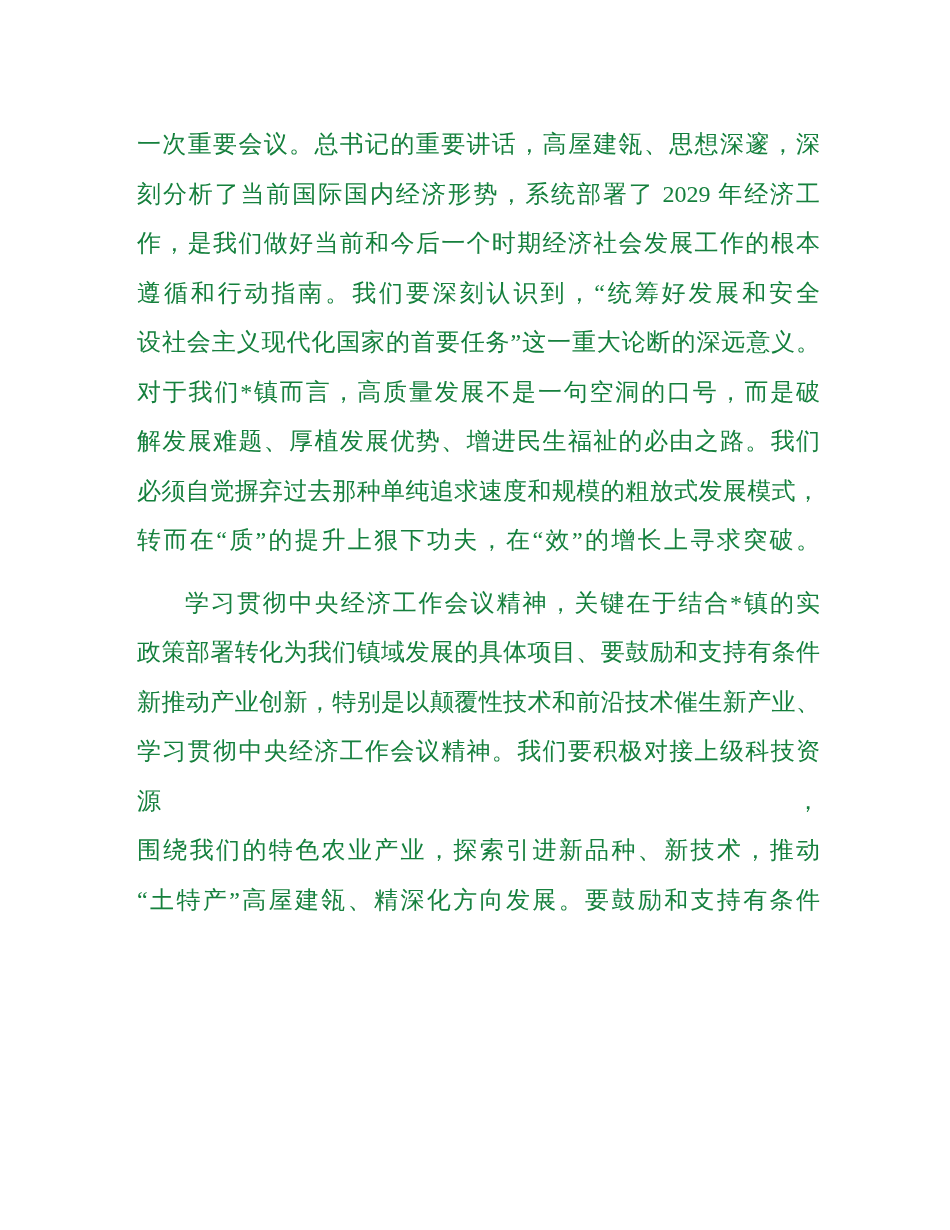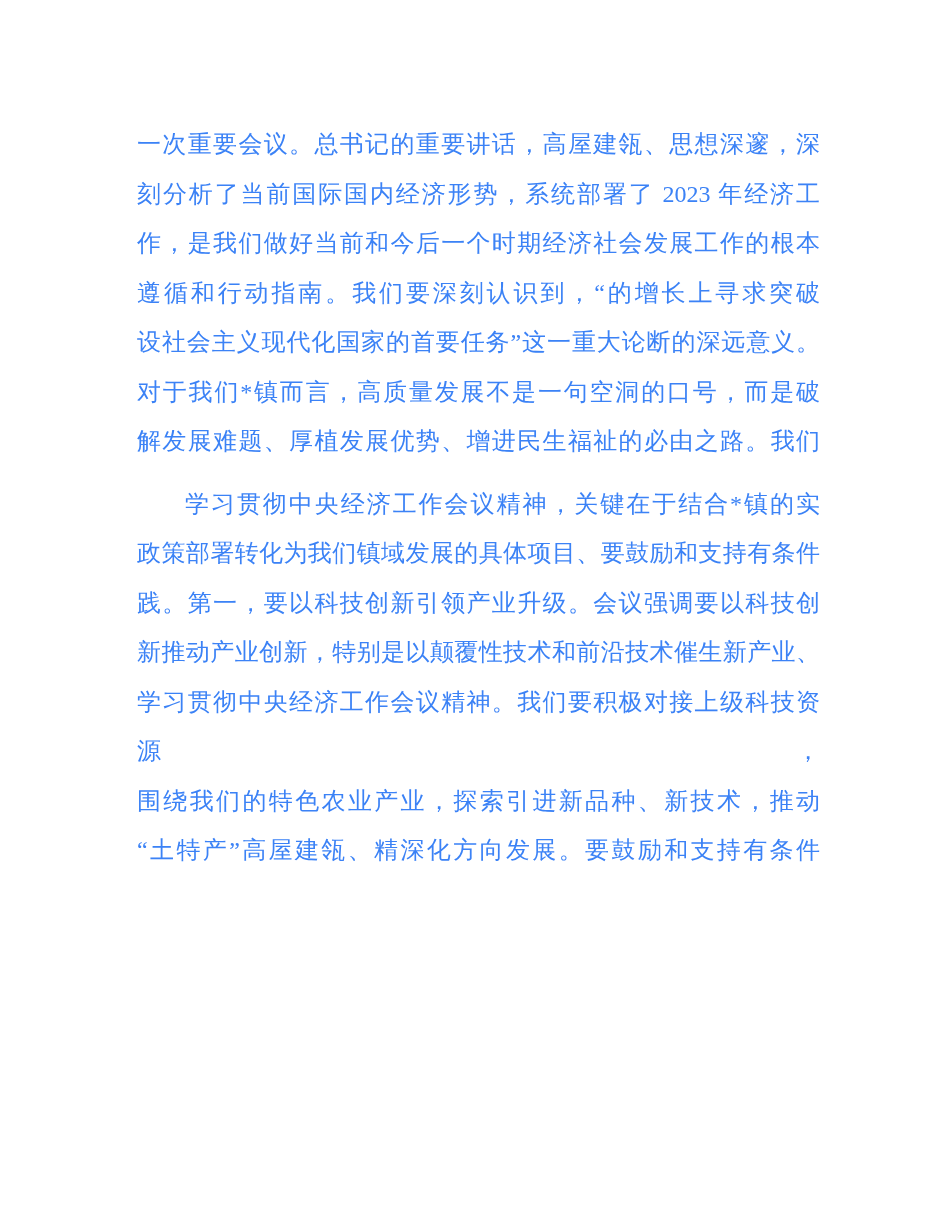--- a/index.html
+++ b/index.html
@@ -37,32 +37,33 @@
     text-justify: inter-ideograph;
     white-space: normal;
   }
   .line.indent {
     text-indent: 2em;
   }
 </style>
 </head>
 <body style="background: rgb(255, 255, 255);">
 
-<div class="doc" style="color: #3b82f6;">
+<div class="doc" style="color: #15803d;">
     <div class="para">
       <div class="line">一次重要会议。总书记的重要讲话，高屋建瓴、思想深邃，深</div>
-      <div class="line">刻分析了当前国际国内经济形势，系统部署了 2023 年经济工</div>
+      <div class="line">刻分析了当前国际国内经济形势，系统部署了 2029 年经济工</div>
       <div class="line">作，是我们做好当前和今后一个时期经济社会发展工作的根本</div>
-      <div class="line">遵循和行动指南。我们要深刻认识到，“的增长上寻求突破</div>
+      <div class="line">遵循和行动指南。我们要深刻认识到，“统筹好发展和安全</div>
       <div class="line">设社会主义现代化国家的首要任务”这一重大论断的深远意义。</div>
       <div class="line">对于我们*镇而言，高质量发展不是一句空洞的口号，而是破</div>
       <div class="line">解发展难题、厚植发展优势、增进民生福祉的必由之路。我们</div>
+      <div class="line">必须自觉摒弃过去那种单纯追求速度和规模的粗放式发展模式，</div>
+      <div class="line">转而在“质”的提升上狠下功夫，在“效”的增长上寻求突破。</div>
     </div>
     <div class="para">
       <div class="line indent">学习贯彻中央经济工作会议精神，关键在于结合*镇的实</div>
       <div class="line">政策部署转化为我们镇域发展的具体项目、要鼓励和支持有条件</div>
-      <div class="line">践。第一，要以科技创新引领产业升级。会议强调要以科技创</div>
       <div class="line">新推动产业创新，特别是以颠覆性技术和前沿技术催生新产业、</div>
       <div class="line">学习贯彻中央经济工作会议精神。我们要积极对接上级科技资源，</div>
       <div class="line">围绕我们的特色农业产业，探索引进新品种、新技术，推动</div>
       <div class="line">“土特产”高屋建瓴、精深化方向发展。要鼓励和支持有条件</div>
     </div>
   </div>
 
 </body></html>

